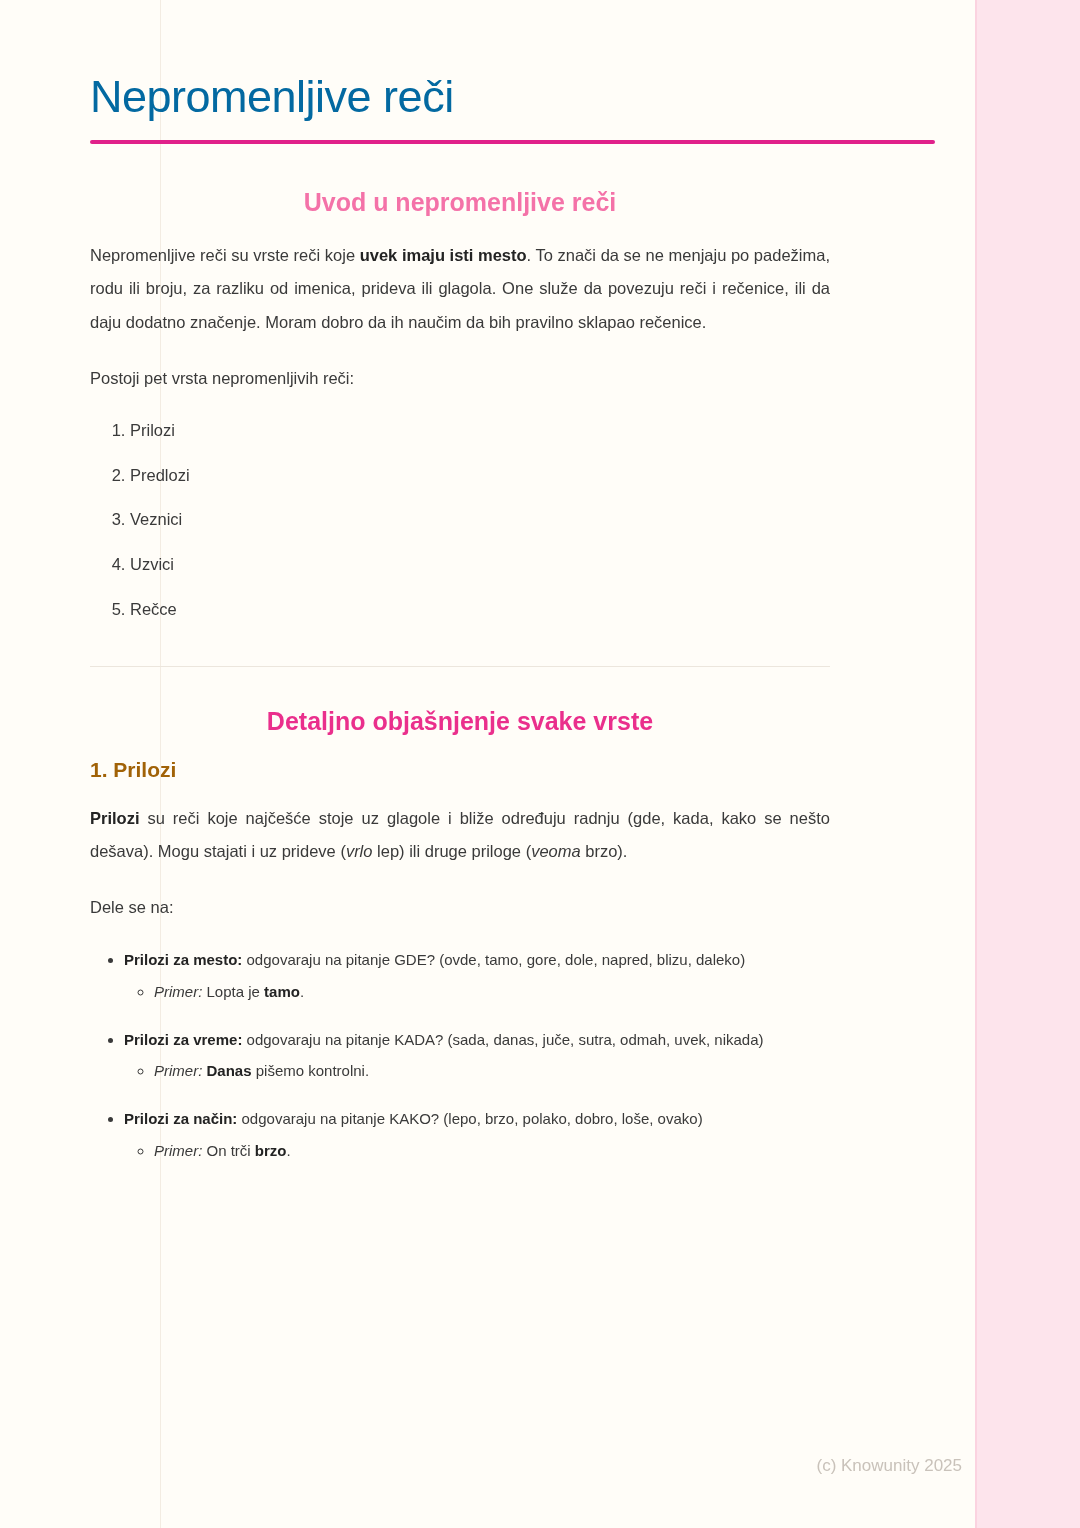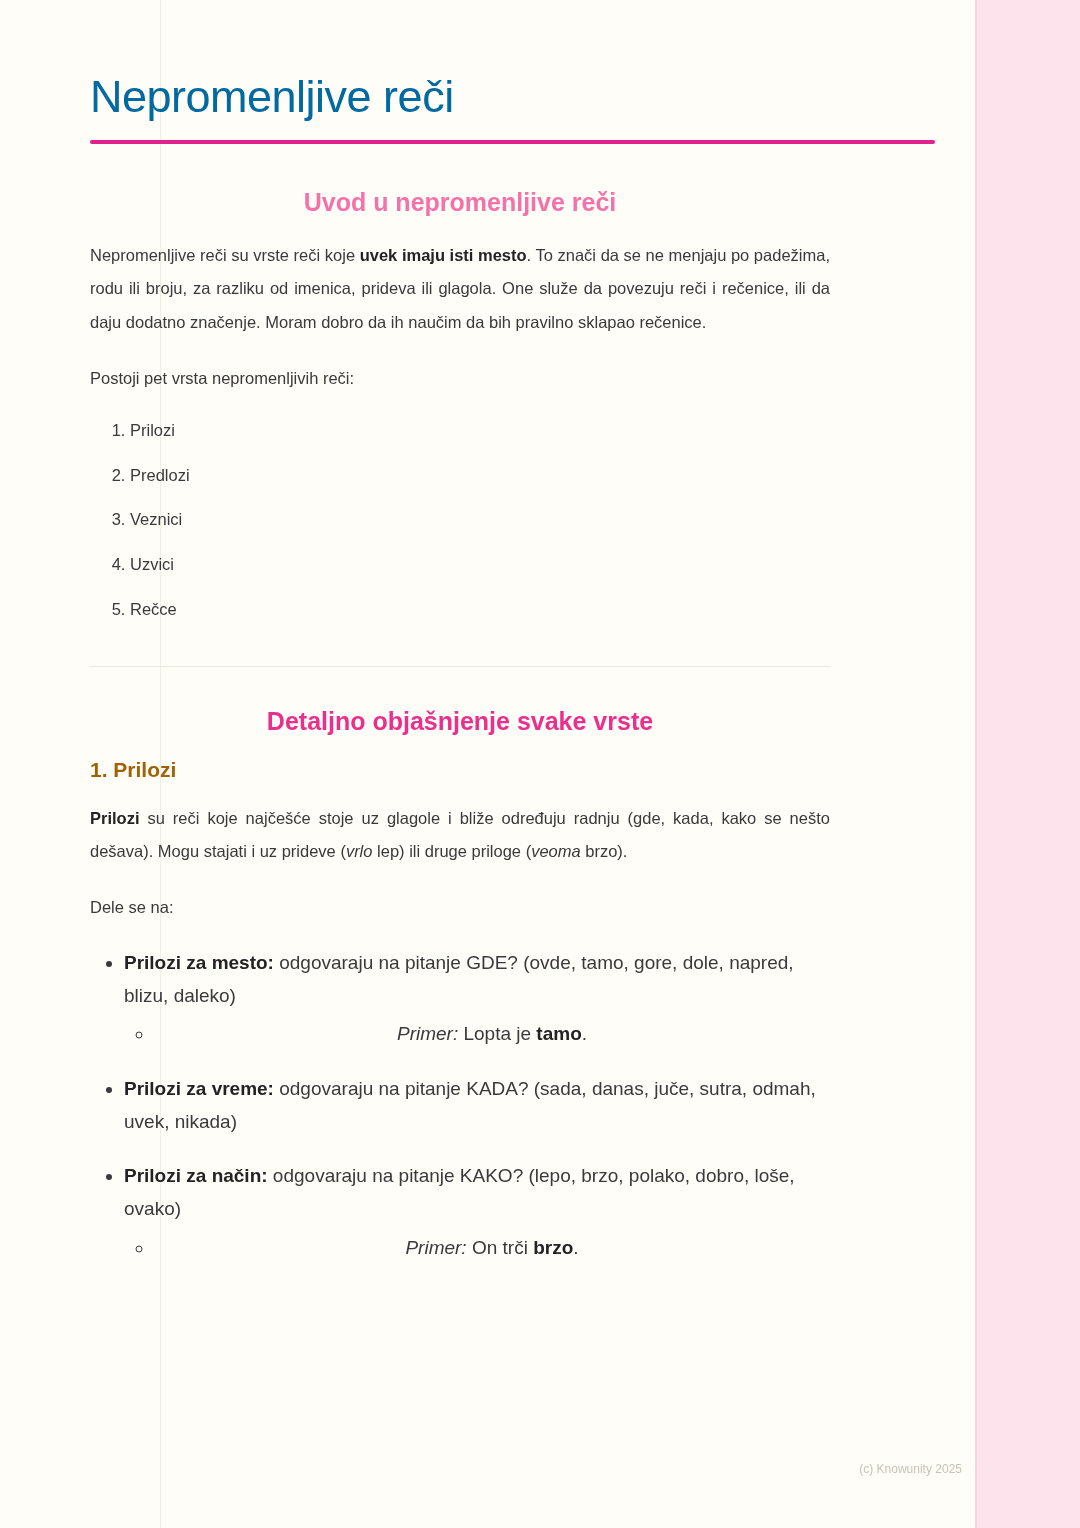--- a/index.html
+++ b/index.html
@@ -111,44 +111,43 @@
   hr.divider {
     border: none;
     border-top: 1px solid #ece6dd;
     margin: 44px 0 40px 0;
     width: 740px;
   }
 
   ul.bullets {
     margin: 0;
     padding-left: 34px;
-    font-size: 19px;
+    font-size: 15px;
     line-height: 1.72;
     color: #3a3a3a;
   }
   ul.bullets > li {
     margin-bottom: 22px;
   }
   ul.sub {
     list-style-type: circle;
     margin: 6px 0 0 0;
     padding-left: 30px;
-    text-align: center;
   }
   ul.sub > li {
     margin-bottom: 0;
   }
   b, strong { font-weight: 700; color: #232323; }
   i, em { font-style: italic; }
 
   .footer-note {
     position: absolute;
     right: 118px;
     bottom: 52px;
-    font-size: 12px;
+    font-size: 17px;
     color: #c9c2ba;
   }
 </style>
 </head>
 <body>
 
 <div class="page">
   <div class="rule-line rule-1"></div>
   <div class="rule-line rule-2"></div>
   <div class="pink-margin">
@@ -192,20 +191,25 @@
       <li>
         <b>Prilozi za mesto:</b><span> odgovaraju na pitanje GDE? (ovde, tamo, gore, dole, napred, blizu, daleko)</span>
         <ul class="sub">
           <li>
             <i>Primer:</i><span> Lopta je </span><b>tamo</b><span>.</span>
           </li>
         </ul>
       </li>
       <li>
         <b>Prilozi za vreme:</b><span> odgovaraju na pitanje KADA? (sada, danas, juče, sutra, odmah, uvek, nikada)</span>
+        <ul class="sub">
+          <li>
+            <i>Primer:</i><span> </span><b>Danas</b><span> pišemo kontrolni.</span>
+          </li>
+        </ul>
       </li>
       <li>
         <b>Prilozi za način:</b><span> odgovaraju na pitanje KAKO? (lepo, brzo, polako, dobro, loše, ovako)</span>
         <ul class="sub">
           <li>
             <i>Primer:</i><span> On trči </span><b>brzo</b><span>.</span>
           </li>
         </ul>
       </li>
     </ul>

